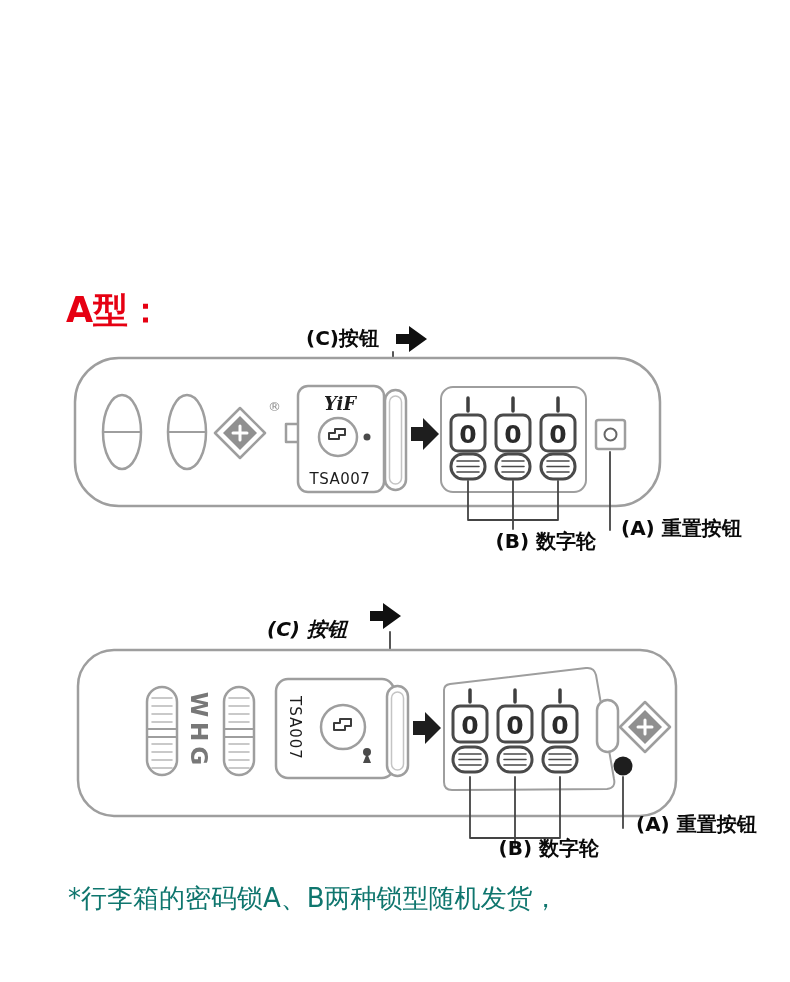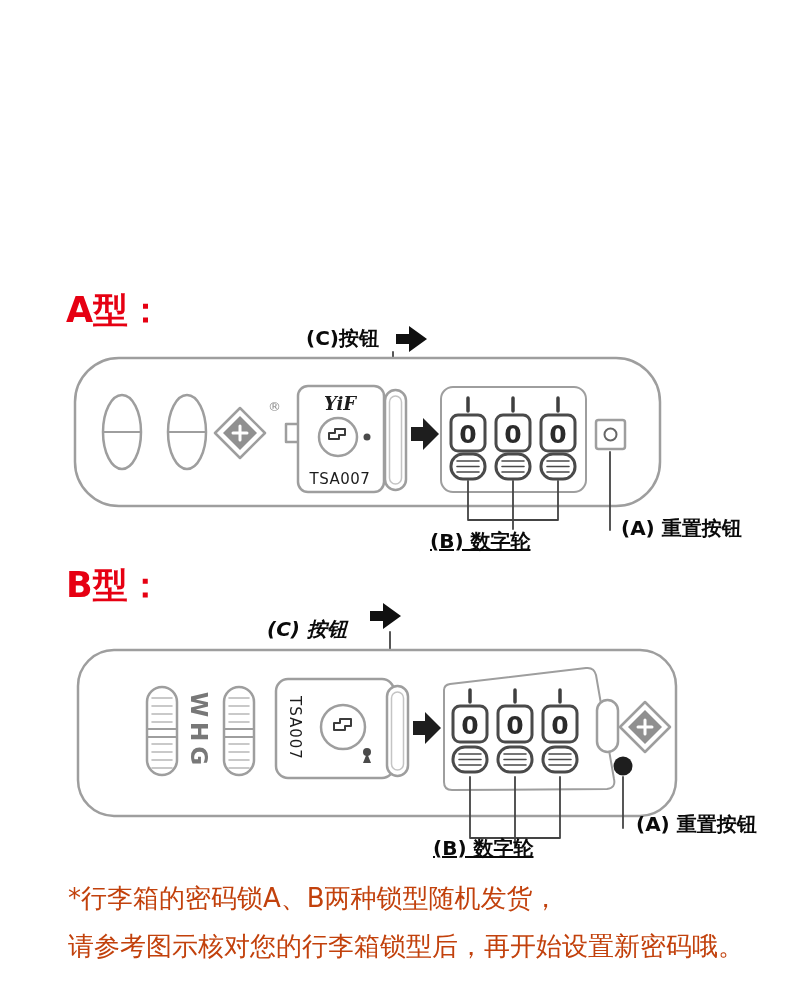--- a/index.html
+++ b/index.html
@@ -2,22 +2,22 @@
 <html><head>
 <meta charset="utf-8">
 <style>
   html,body{margin:0;padding:0;background:#ffffff;}
   .page{position:relative;width:790px;height:982px;background:#ffffff;overflow:hidden;
         font-family:"DejaVu Sans","Liberation Sans",sans-serif;color:#111;}
   .abs{position:absolute;}
   .page-title{left:38px;top:124px;font-size:70px;font-weight:900;letter-spacing:2px;color:#030303;line-height:1.1;}
   .type-label{font-size:35px;font-weight:700;color:#e60012;line-height:1.1;}
   .callout-label{font-size:20px;font-weight:700;color:#0a0a0a;white-space:nowrap;line-height:1.25;}
-  .wheel-label{width:166px;text-align:left;text-decoration:underline;}
-  .footnote-line{font-size:26px;font-weight:500;color:#c2410c;white-space:nowrap;line-height:1.25;}
+  .wheel-label{width:166px;text-align:right;}
+  .footnote-line{font-size:26px;font-weight:500;color:#0f766e;white-space:nowrap;line-height:1.25;}
   svg.lock-art{position:absolute;left:0;top:0;}
   svg text{font-family:"DejaVu Sans","Liberation Sans",sans-serif;}
   svg text.serif-italic{font-family:"DejaVu Serif","Liberation Serif",serif;font-style:italic;font-weight:bold;}
 </style>
 </head>
 <body>
 
 <div class="page">
 
   <svg class="lock-art" width="790" height="982" viewBox="0 0 790 982" aria-hidden="true">
@@ -187,25 +187,23 @@
 
 
   <div class="abs type-label" style="left:66px;top:291px;">A型：</div>
 
   <div class="abs callout-label" style="left:306px;top:326px;">(C)按钮</div>
 
   <div class="abs callout-label" style="left:621px;top:516px;">(A) 重置按钮</div>
 
   <div class="abs callout-label wheel-label" style="left:430px;top:529px;">(B) 数字轮</div>
 
-  <div class="abs type-label" style="left:66px;top:566px;">B型：</div>
 
   <div class="abs callout-label" style="left:267px;top:617px;font-style:italic;">(C) 按钮</div>
 
   <div class="abs callout-label" style="left:636px;top:812px;">(A) 重置按钮</div>
 
   <div class="abs callout-label wheel-label" style="left:433px;top:836px;">(B) 数字轮</div>
 
   <div class="abs footnote-line" style="left:68px;top:882px;">*行李箱的密码锁A、B两种锁型随机发货，</div>
 
-  <div class="abs footnote-line" style="left:68px;top:930px;">请参考图示核对您的行李箱锁型后，再开始设置新密码哦。</div>
 
 </div>
 
 </body></html>

